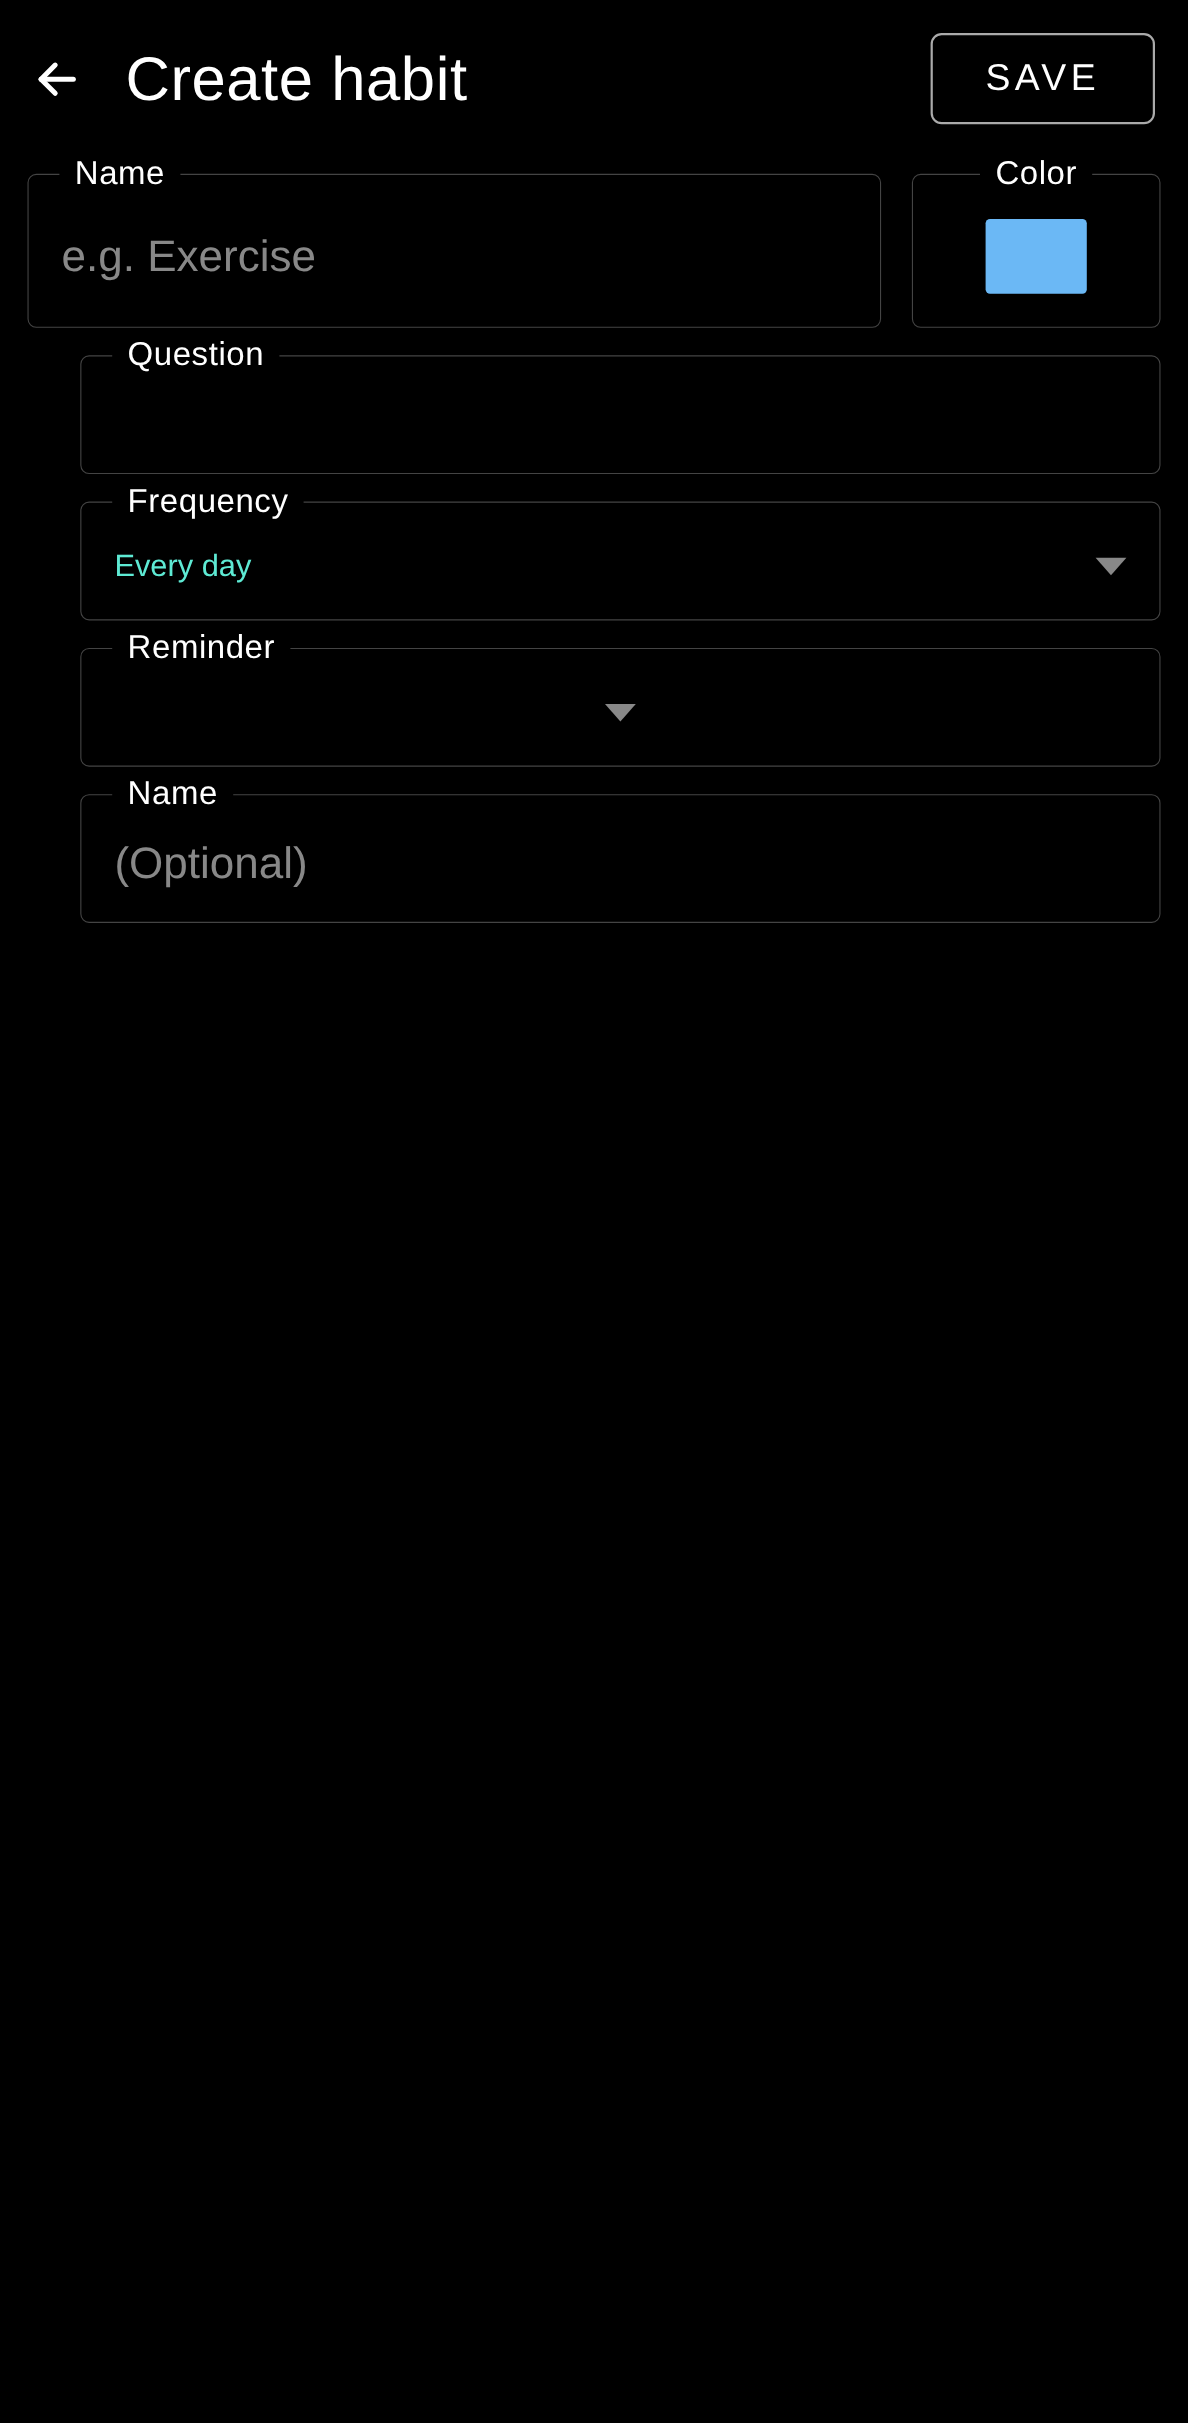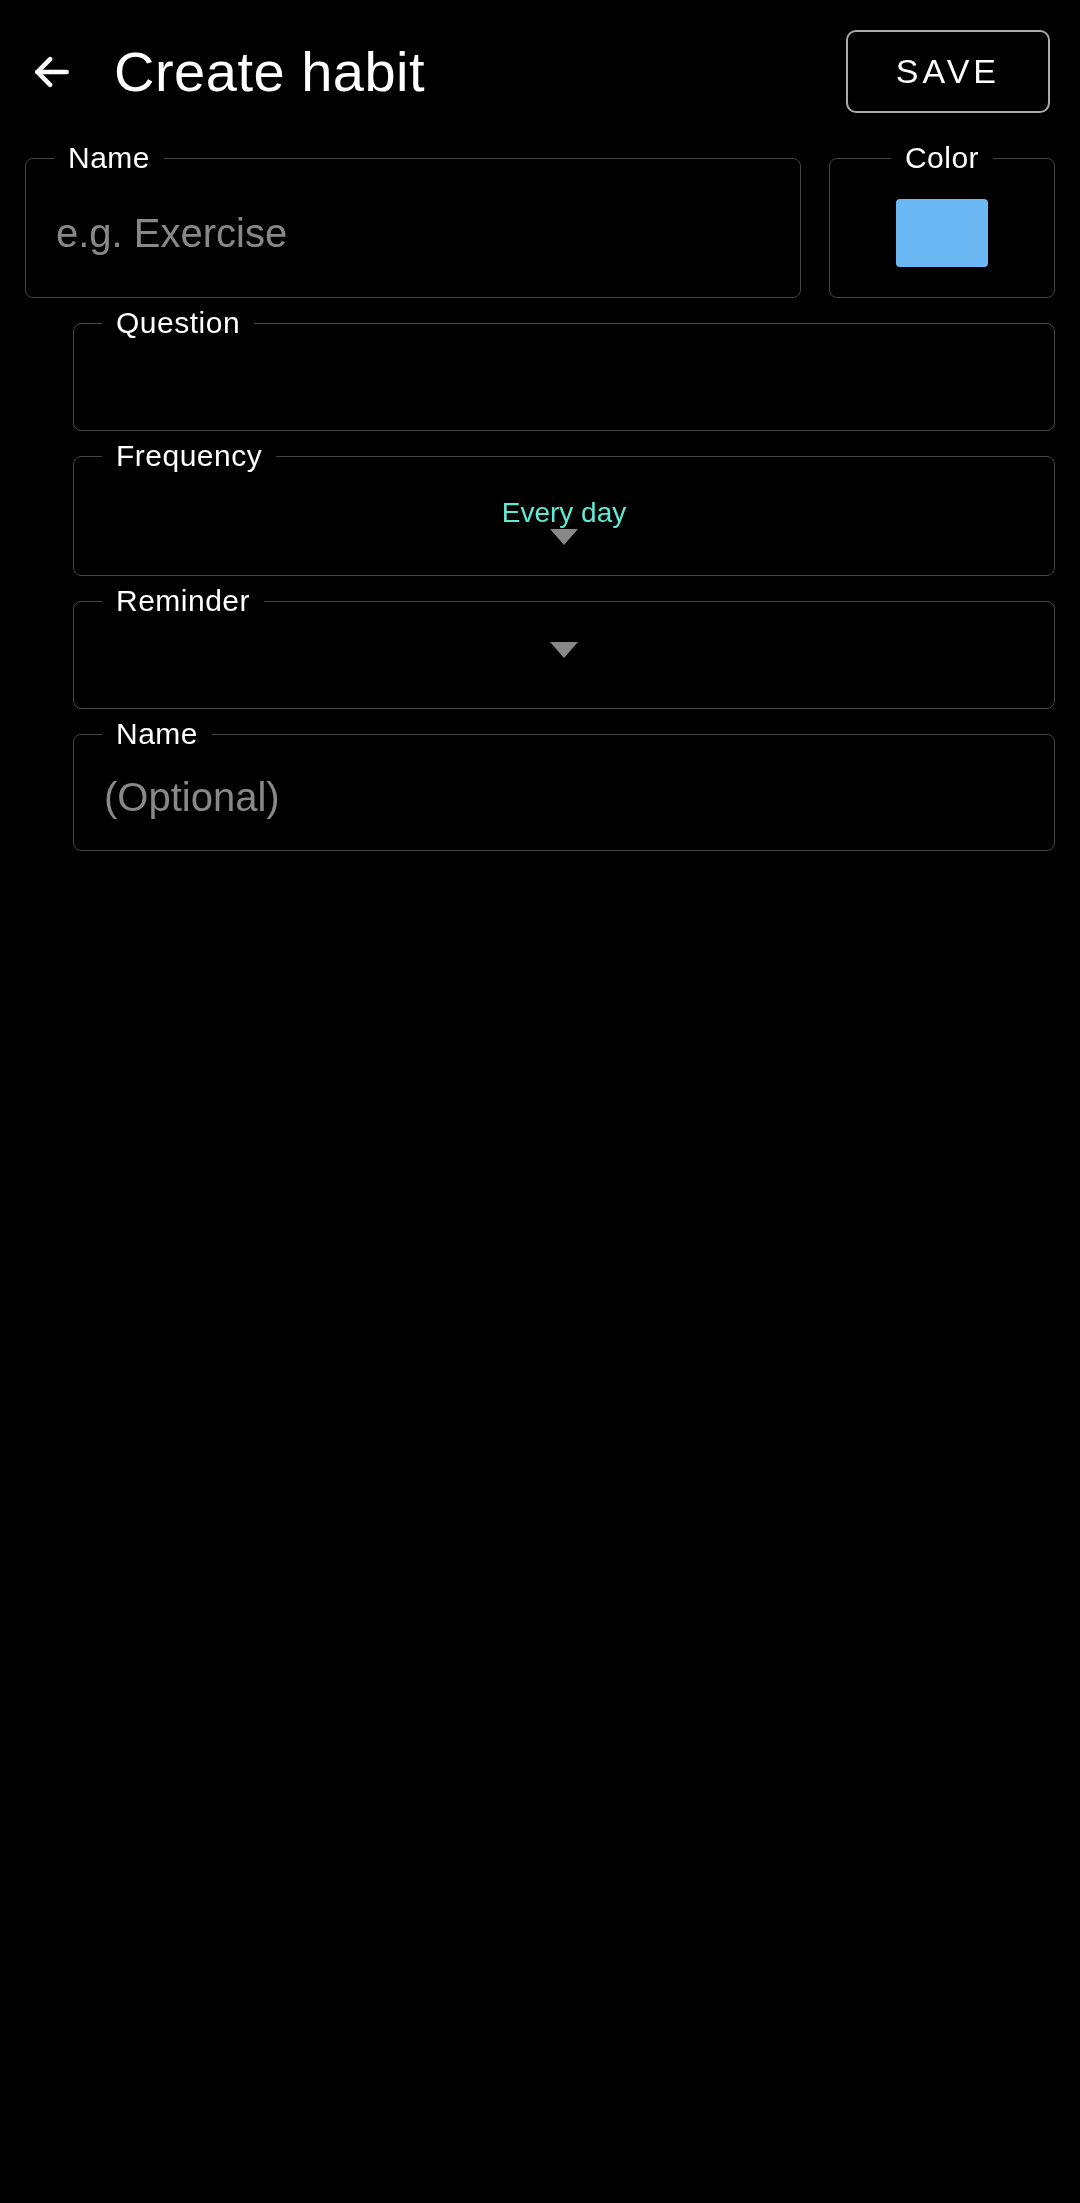--- a/index.html
+++ b/index.html
@@ -109,22 +109,21 @@
       width: 92px;
       height: 68px;
       border-radius: 4px;
     }
     .select-value {
       font-size: 28px;
       color: #5eead4;
       flex: 1;
     }
     .dropdown-field {
-      justify-content: space-between;
-      flex-direction: column;
+      justify-content: center;
     }
     .chevron-down-icon {
       width: 0;
       height: 0;
       border-left: 14px solid transparent;
       border-right: 14px solid transparent;
       border-top: 16px solid #888;
     }
   </style>
 </head>

